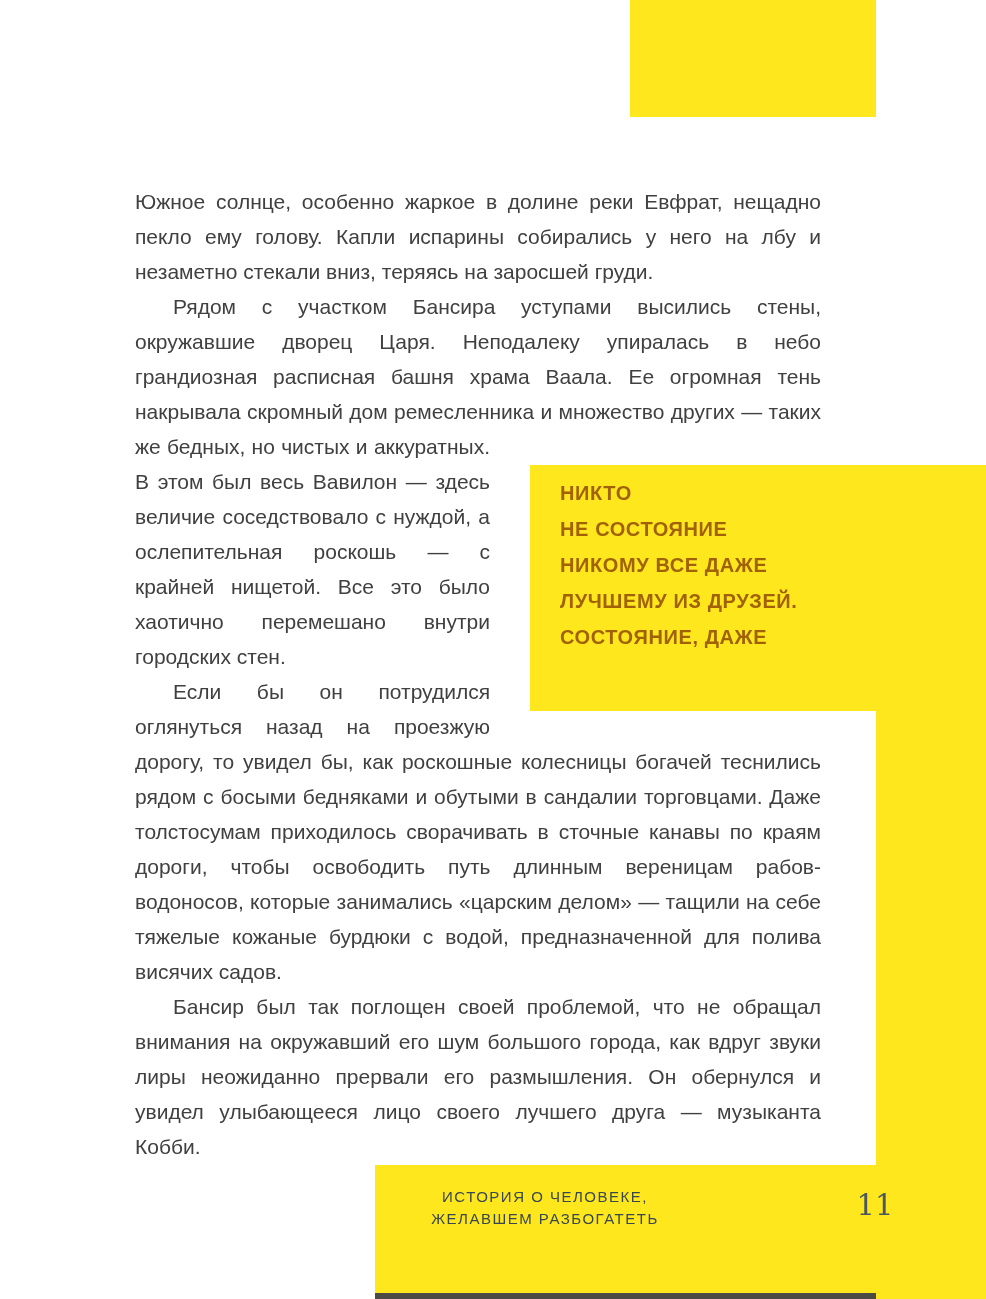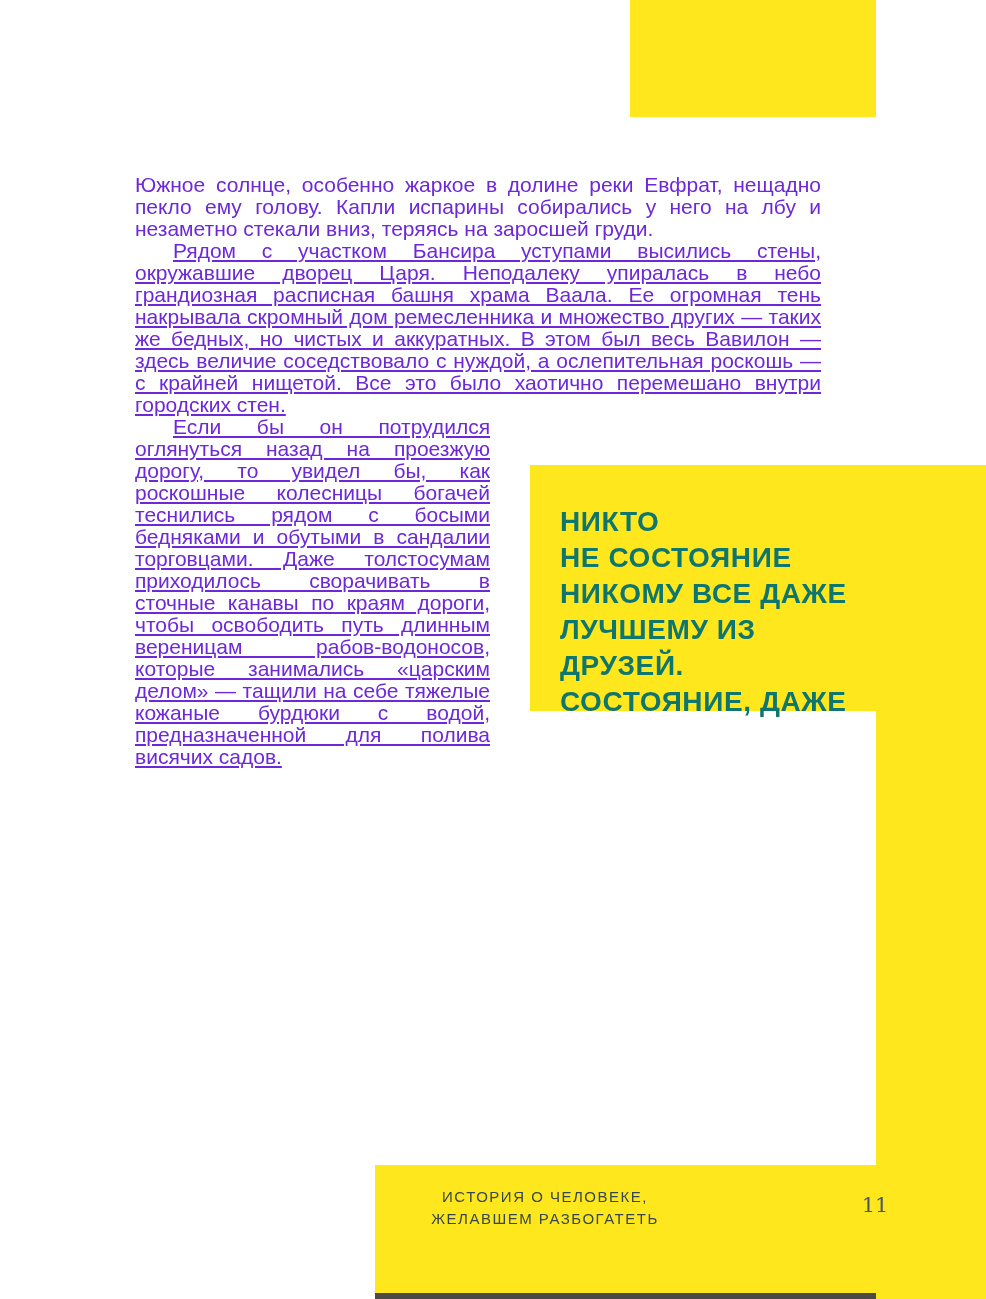--- a/index.html
+++ b/index.html
@@ -20,41 +20,41 @@
     background: #ffe71e;
   }
   .block-top    { left: 630px; top: 0;      width: 246px; height: 117px; }
   .block-strip  { left: 876px; top: 465px;  width: 110px; height: 834px; }
   .block-quote  { left: 530px; top: 465px;  width: 346px; height: 246px; }
   .block-bottom { left: 375px; top: 1165px; width: 501px; height: 134px; }
 
   .quote-text {
     position: absolute;
     left: 560px;
-    top: 504px;
+    top: 475px;
     width: 310px;
-    color: #0f766e;
+    color: #a16207;
     font-weight: 700;
-    font-size: 28px;
+    font-size: 20px;
     line-height: 36px;
     letter-spacing: 0.6px;
   }
 
   .body-text {
     position: absolute;
     left: 135px;
-    top: 174px;
+    top: 184px;
     width: 686px;
-    color: #6d28d9;
+    color: #404040;
     font-size: 21px;
-    line-height: 22px;
+    line-height: 35px;
     text-align: justify;
   }
   .body-text p { margin: 0; }
-  .body-text p.indent { text-indent: 38px; text-decoration: underline; }
+  .body-text p.indent { text-indent: 38px; }
 
   .push {
     float: right;
     width: 0;
     height: 245px;
   }
   .spacer {
     float: right;
     clear: right;
     width: 331px;
@@ -75,21 +75,21 @@
   }
 
   .pagenum {
     position: absolute;
     left: 845px;
     top: 1188px;
     width: 60px;
     text-align: center;
     color: #4a5661;
     font-family: "DejaVu Serif", "Liberation Serif", serif;
-    font-size: 21px;
+    font-size: 29px;
     line-height: 34px;
   }
 
   .page-edge {
     position: absolute;
     left: 375px;
     top: 1293px;
     width: 501px;
     height: 6px;
     background: #4b4a44;
@@ -112,20 +112,21 @@
     <div>ЛУЧШЕМУ ИЗ ДРУЗЕЙ.</div>
     <div>СОСТОЯНИЕ, ДАЖЕ</div>
   </div>
 
   <div class="body-text">
     <div class="push"></div>
     <div class="spacer"></div>
     <p>Южное солнце, особенно жаркое в долине реки Евфрат, нещадно пекло ему голову. Капли испарины собирались у него на лбу и незаметно стекали вниз, теряясь на заросшей груди.</p>
     <p class="indent">Рядом с участком Бансира уступами высились стены, окружавшие дворец Царя. Неподалеку упиралась в небо грандиозная расписная башня храма Ваала. Ее огромная тень накрывала скромный дом ремесленника и множество других — таких же бедных, но чистых и аккуратных. В этом был весь Вавилон — здесь величие соседствовало с нуждой, а ослепительная роскошь — с крайней нищетой. Все это было хаотично перемешано внутри городских стен.</p>
     <p class="indent">Если бы он потрудился оглянуться назад на проезжую дорогу, то увидел бы, как роскошные колесницы богачей теснились рядом с босыми бедняками и обутыми в сандалии торговцами. Даже толстосумам приходилось сворачивать в сточные канавы по краям дороги, чтобы освободить путь длинным вереницам рабов-водоносов, которые занимались «царским делом» — тащили на себе тяжелые кожаные бурдюки с водой, предназначенной для полива висячих садов.</p>
+    <p class="indent">Бансир был так поглощен своей проблемой, что не обращал внимания на окружавший его шум большого города, как вдруг звуки лиры неожиданно прервали его размышления. Он обернулся и увидел улыбающееся лицо своего лучшего друга — музыканта Кобби.</p>
   </div>
 
   <div class="footer">
     <div>ИСТОРИЯ О ЧЕЛОВЕКЕ,</div>
     <div>ЖЕЛАВШЕМ РАЗБОГАТЕТЬ</div>
   </div>
 
   <div class="pagenum">11</div>
 
   <div class="page-edge"></div>

